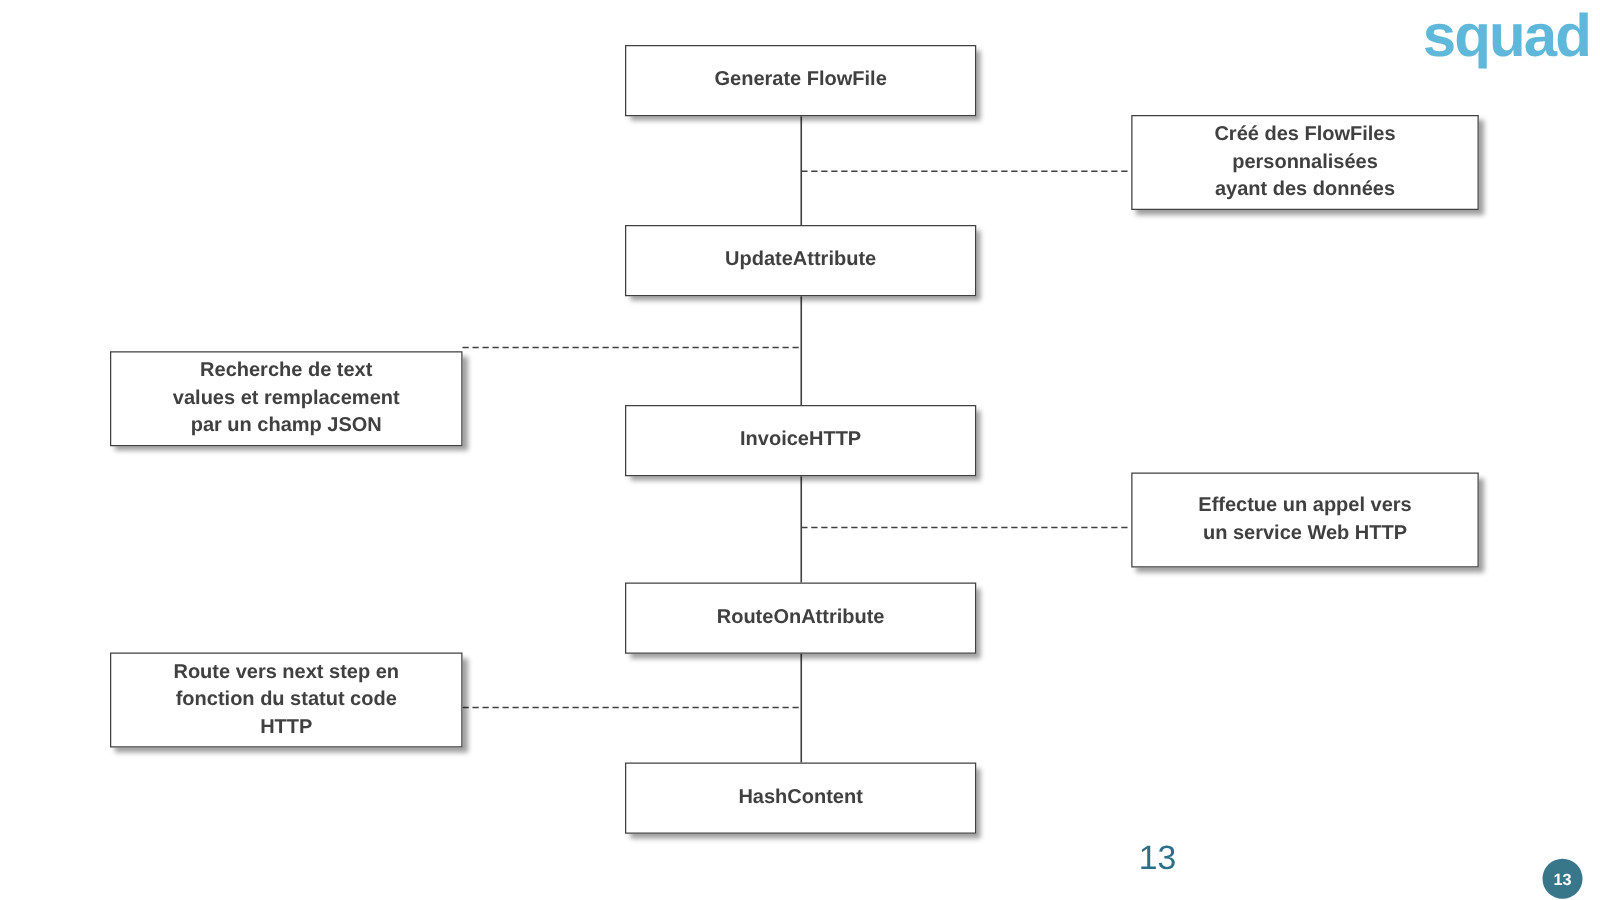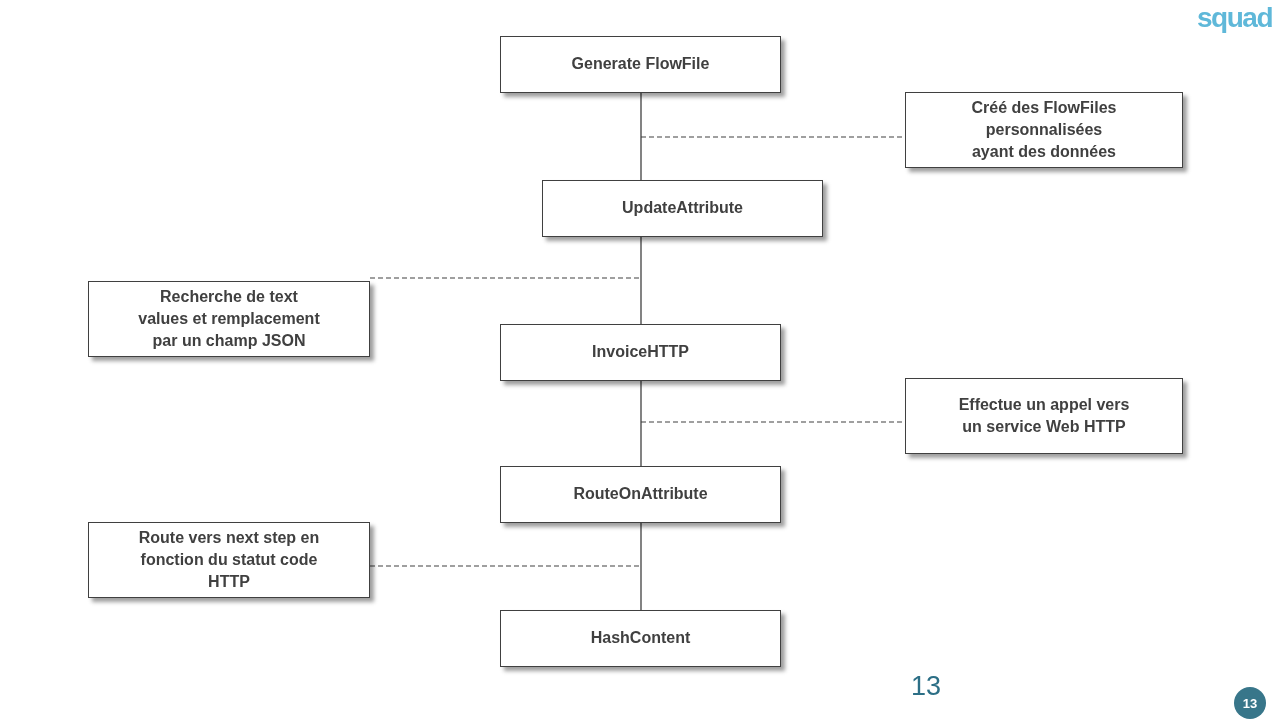--- a/index.html
+++ b/index.html
@@ -23,38 +23,38 @@
     display:flex;
     align-items:center;
     justify-content:center;
     text-align:center;
     box-sizing:border-box;
     line-height:1.38;
   }
   
   .node{left:500px;width:281px;height:57px;}
   .n1{top:36px;}
-  .n2{top:180px;margin-left:42px;}
+  .n2{top:180px;}
   .n3{top:324px;}
   .n4{top:466px;justify-content:center;}
   .n5{top:610px;}
   
   .ann{height:76px;padding:4px 10px;}
   .ann span{display:block;}
   .ann-right{left:905px;width:278px;}
   .ann-left{left:88px;width:282px;}
   .a1{top:92px;}
   .a2{top:233px;margin-top:48px;}
   .a3{top:378px;}
   .a4{top:522px;}
   
   .logo{
     position:absolute;
     top:2px;right:8px;
-    font-size:28px;
+    font-size:48px;
     font-weight:700;
     letter-spacing:-1.5px;
     color:#5fb8d9;
     z-index:2;
   }
   
   .page-number{
     position:absolute;
     left:911px;top:671px;
     font-size:27px;

